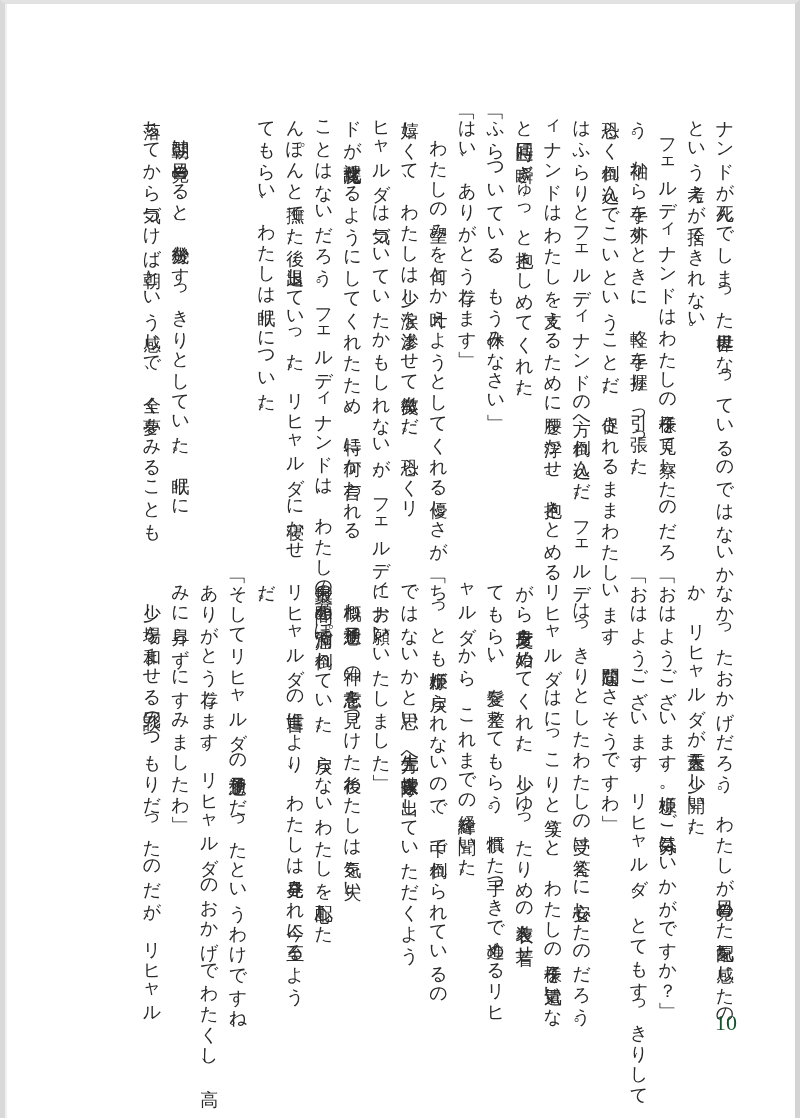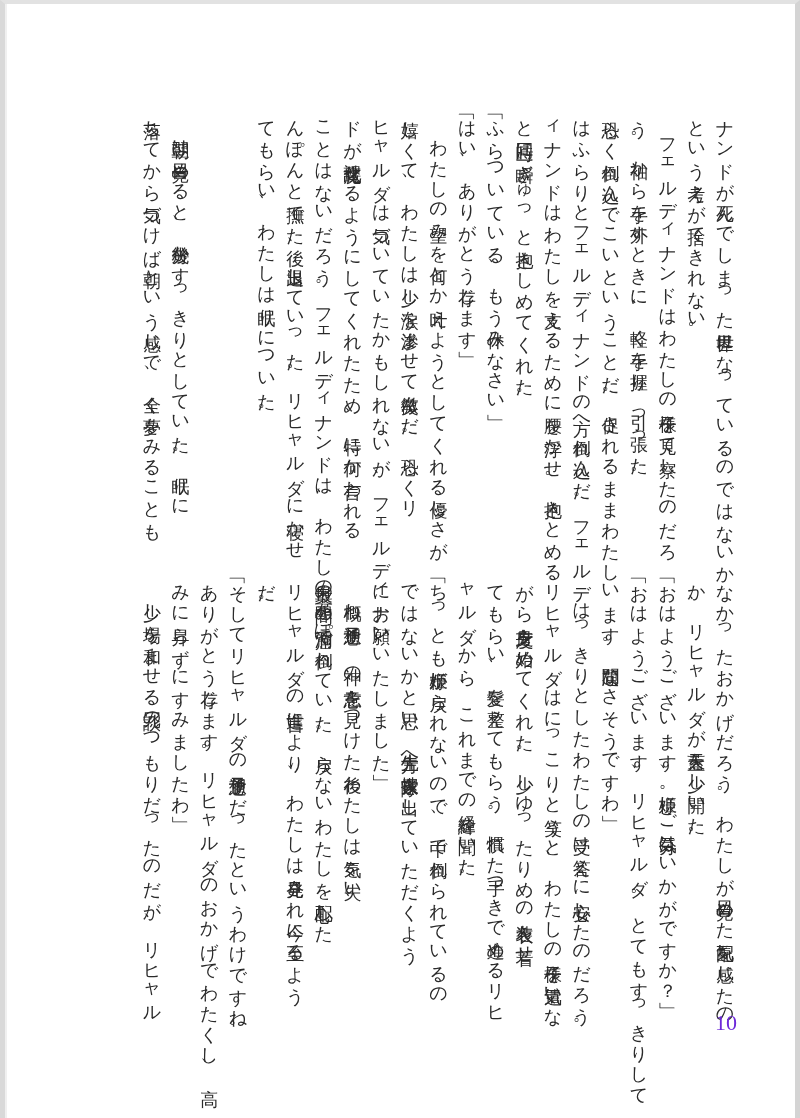--- a/index.html
+++ b/index.html
@@ -49,21 +49,21 @@
     white-space: nowrap;
     margin: 0;
   }
   .line.blank { min-width: 28.65px; }
   .page-number {
     position: absolute;
     left: 710px;
     top: 1006px;
     font-family: "Liberation Serif", "DejaVu Serif", serif;
     font-size: 22px;
-    color: #6d28d9;
+    color: #14532d;
     text-align: right;
   }
 </style>
 </head>
 <body>
 
 <div class="page-frame">
 
   <div class="block upper">
     <p class="line">ナンドが死んでしまった世界になっているのではないか</p>

